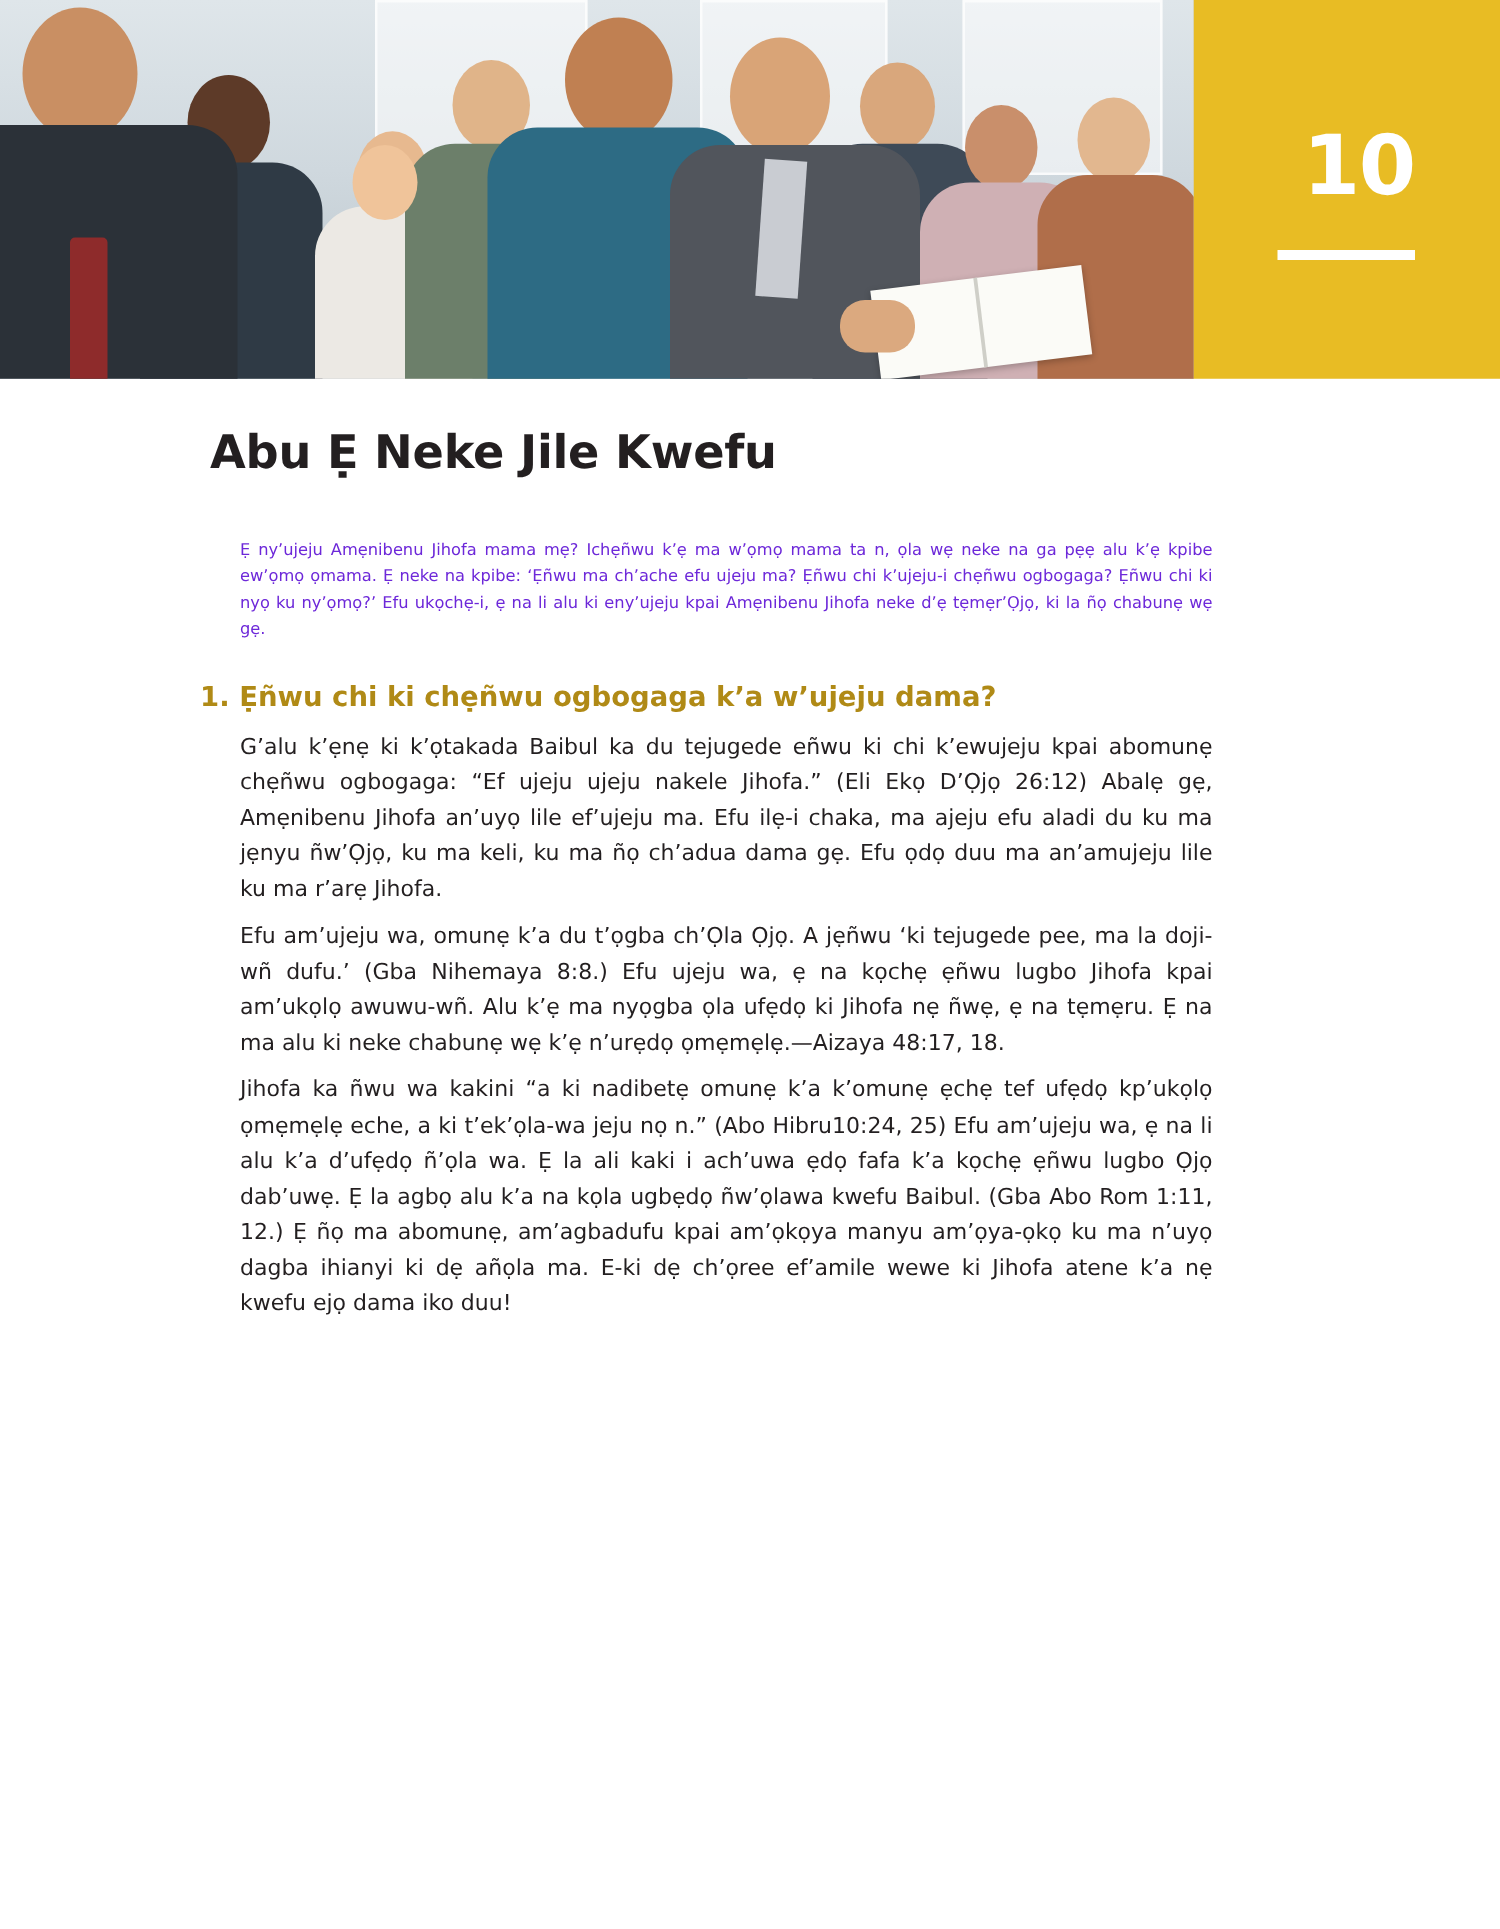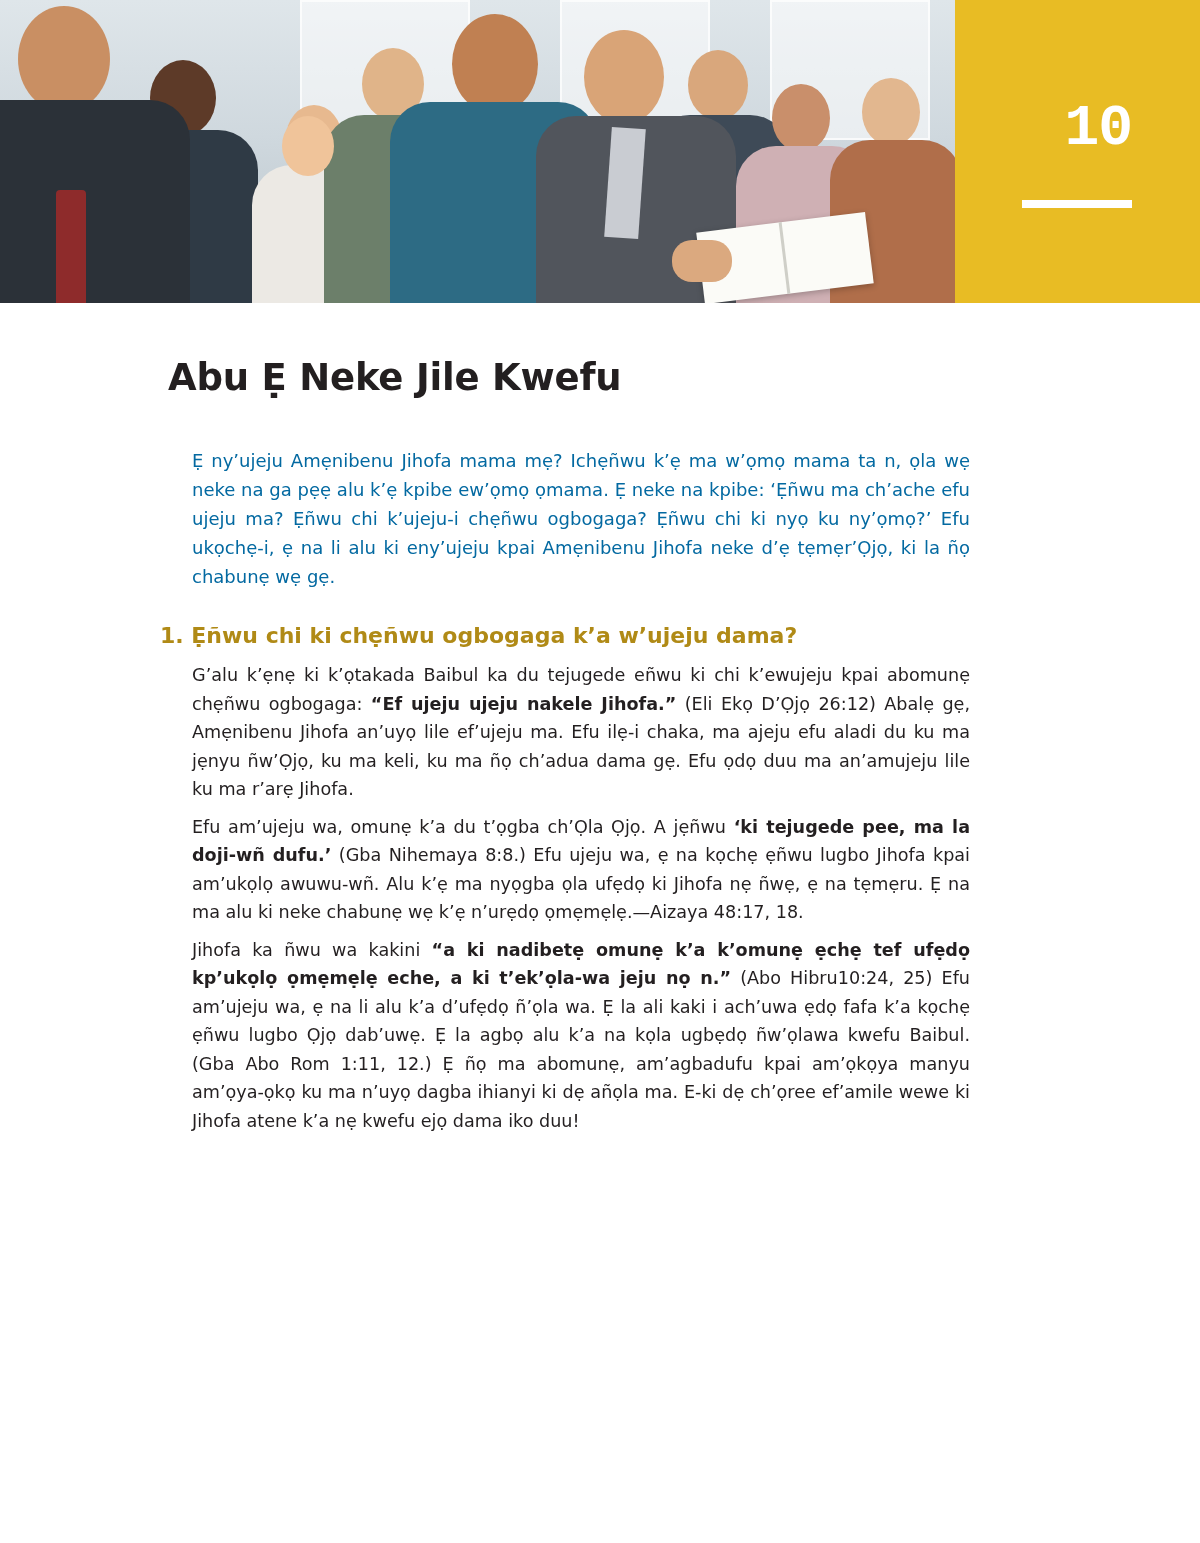--- a/index.html
+++ b/index.html
@@ -39,26 +39,25 @@
     top: 0;
     left: 955px;
     width: 245px;
     height: 303px;
     background: #e8bc24;
   }
   .number-block .num {
     position: absolute;
     right: 68px;
     top: 100px;
-    font-size: 58px;
+    font-size: 66px;
     line-height: 1;
     font-weight: bold;
     color: #ffffff;
     letter-spacing: -1px;
-    font-family: Liberation Mono, monospace;
   }
   .number-block .rule {
     position: absolute;
     right: 68px;
     top: 200px;
     width: 110px;
     height: 8px;
     background: #ffffff;
   }
 
@@ -70,61 +69,61 @@
   }
   .w1 { left: 300px; top: 0px; width: 170px; height: 150px; }
   .w2 { left: 560px; top: 0px; width: 150px; height: 120px; }
   .w3 { left: 770px; top: 0px; width: 160px; height: 140px; }
   .head { position: absolute; border-radius: 50%; }
   .body { position: absolute; border-radius: 40px 40px 0 0; }
 
   
   .content {
     position: absolute;
-    top: 356px;
+    top: 340px;
     left: 0;
     width: 1200px;
     padding: 0 85px 0 160px;
   }
   h1.article-title {
     margin: 0;
     font-size: 37px;
     line-height: 1.18;
     font-weight: bold;
     color: #231f20;
     letter-spacing: -0.2px;
     text-indent: 8px;
   }
   h1.article-title .line2 { display: block; text-indent: 0; }
 
   .lead {
     margin: 46px 0 0 32px;
     width: 778px;
-    font-size: 18px;
+    font-size: 13px;
     line-height: 1.62;
     text-align: justify;
-    color: #0369a1;
+    color: #6d28d9;
   }
 
   .qnum {
     margin: 30px 0 0 0;
     font-size: 22px;
     font-weight: bold;
     color: #b08a16;
     line-height: 1.4;
   }
   .qbody {
     margin: 9px 0 0 32px;
     width: 778px;
     font-size: 17.6px;
     line-height: 1.62;
     text-align: justify;
     color: #231f20;
   }
-  .qbody b { font-weight: bold; }
+  .qbody b { font-weight: normal; }
 </style>
 </head>
 <body>
 
 <div class="header-band">
 
   <div class="hero-photo">
     <div class="scene">
 
       <div class="win w1"></div>

